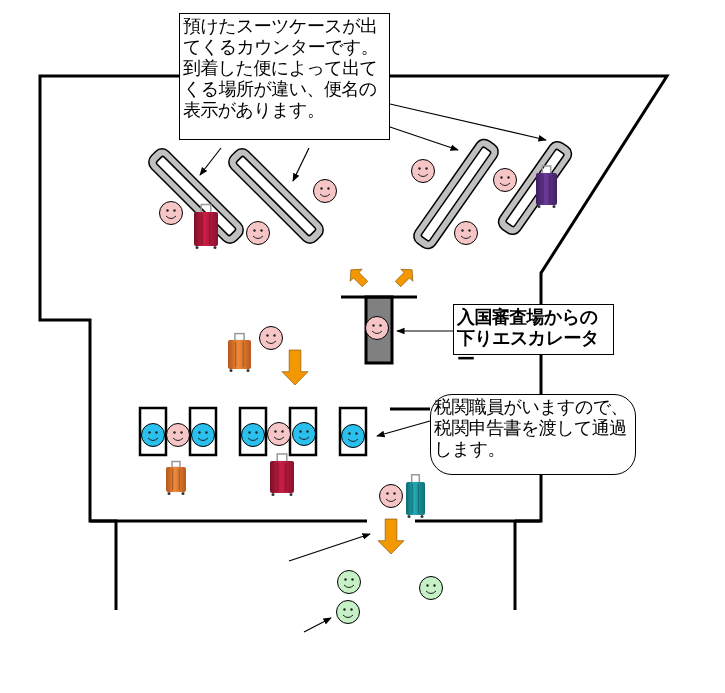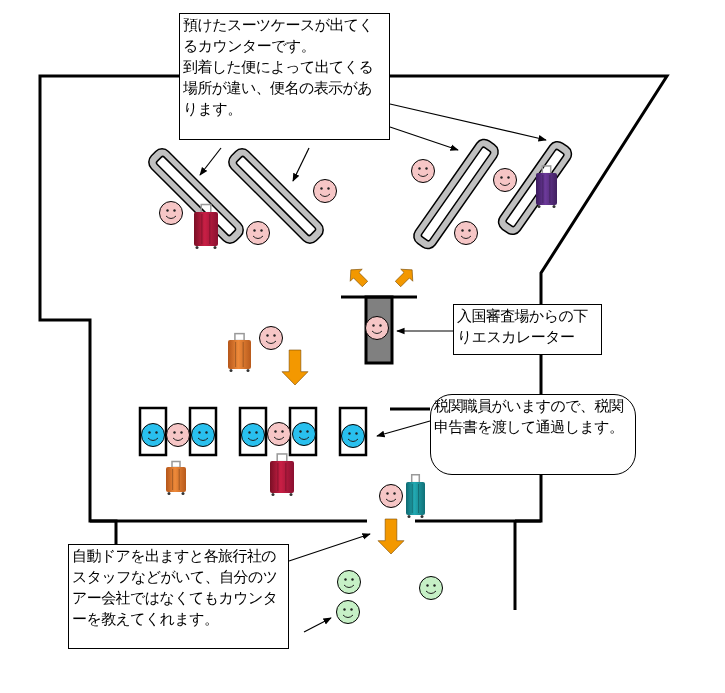--- a/index.html
+++ b/index.html
@@ -1,24 +1,24 @@
 <!DOCTYPE html>
 <html><head>
 <meta charset="utf-8">
 <style>
   html, body { margin: 0; padding: 0; background: #ffffff; }
   body { width: 725px; height: 693px; position: relative; overflow: hidden;
          font-family: "DejaVu Sans", sans-serif; }
   #stage { position: absolute; left: 0; top: 0; width: 725px; height: 693px; }
   .callout { position: absolute; background: #fff; border: 1px solid #000;
              box-sizing: border-box; font-family: "DejaVu Sans", sans-serif;
-             font-size: 15px; line-height: 21px; color: #000; padding: 1px 3px;
+             font-size: 18px; line-height: 21px; color: #000; padding: 1px 3px;
              white-space: pre-wrap; word-break: break-all; letter-spacing: -0.6px; }
   #callout-baggage { left: 179px; top: 13px; width: 211px; height: 127px; }
-  #callout-escalator { left: 453px; top: 304px; width: 149px; height: 51px; }
+  #callout-escalator { left: 453px; top: 304px; width: 161px; height: 51px; font-weight: bold; }
   #callout-customs { left: 430px; top: 394px; width: 206px; height: 81px; border-radius: 22px; }
   #callout-exit { left: 68px; top: 544px; width: 221px; height: 105px; }
 </style>
 </head>
 <body>
 
 <div id="stage">
 <svg id="map" width="725" height="693" viewBox="0 0 725 693" xmlns="http://www.w3.org/2000/svg">
   <defs>
     <marker id="ah" viewBox="0 0 10 10" refX="9" refY="5" markerWidth="7" markerHeight="7" orient="auto">
@@ -276,14 +276,13 @@
     <line x1="430" y1="421" x2="377" y2="436" marker-end="url(#ah)"></line>
     <line x1="289" y1="561" x2="370" y2="534" marker-end="url(#ah)"></line>
     <line x1="304" y1="632" x2="331" y2="618" marker-end="url(#ah)"></line>
   </g>
 </svg>
 
 <div class="callout" id="callout-baggage">預けたスーツケースが出てくるカウンターです。
 到着した便によって出てくる場所が違い、便名の表示があります。</div>
 <div class="callout" id="callout-escalator">入国審査場からの下りエスカレーター</div>
 <div class="callout" id="callout-customs">税関職員がいますので、税関申告書を渡して通過します。</div>
-<div class="callout" id="callout-exit">自動ドアを出ますと各旅行社のスタッフなどがいて、自分のツアー会社ではなくてもカウンターを教えてくれます。</div>
 </div>
 
 </body></html>

